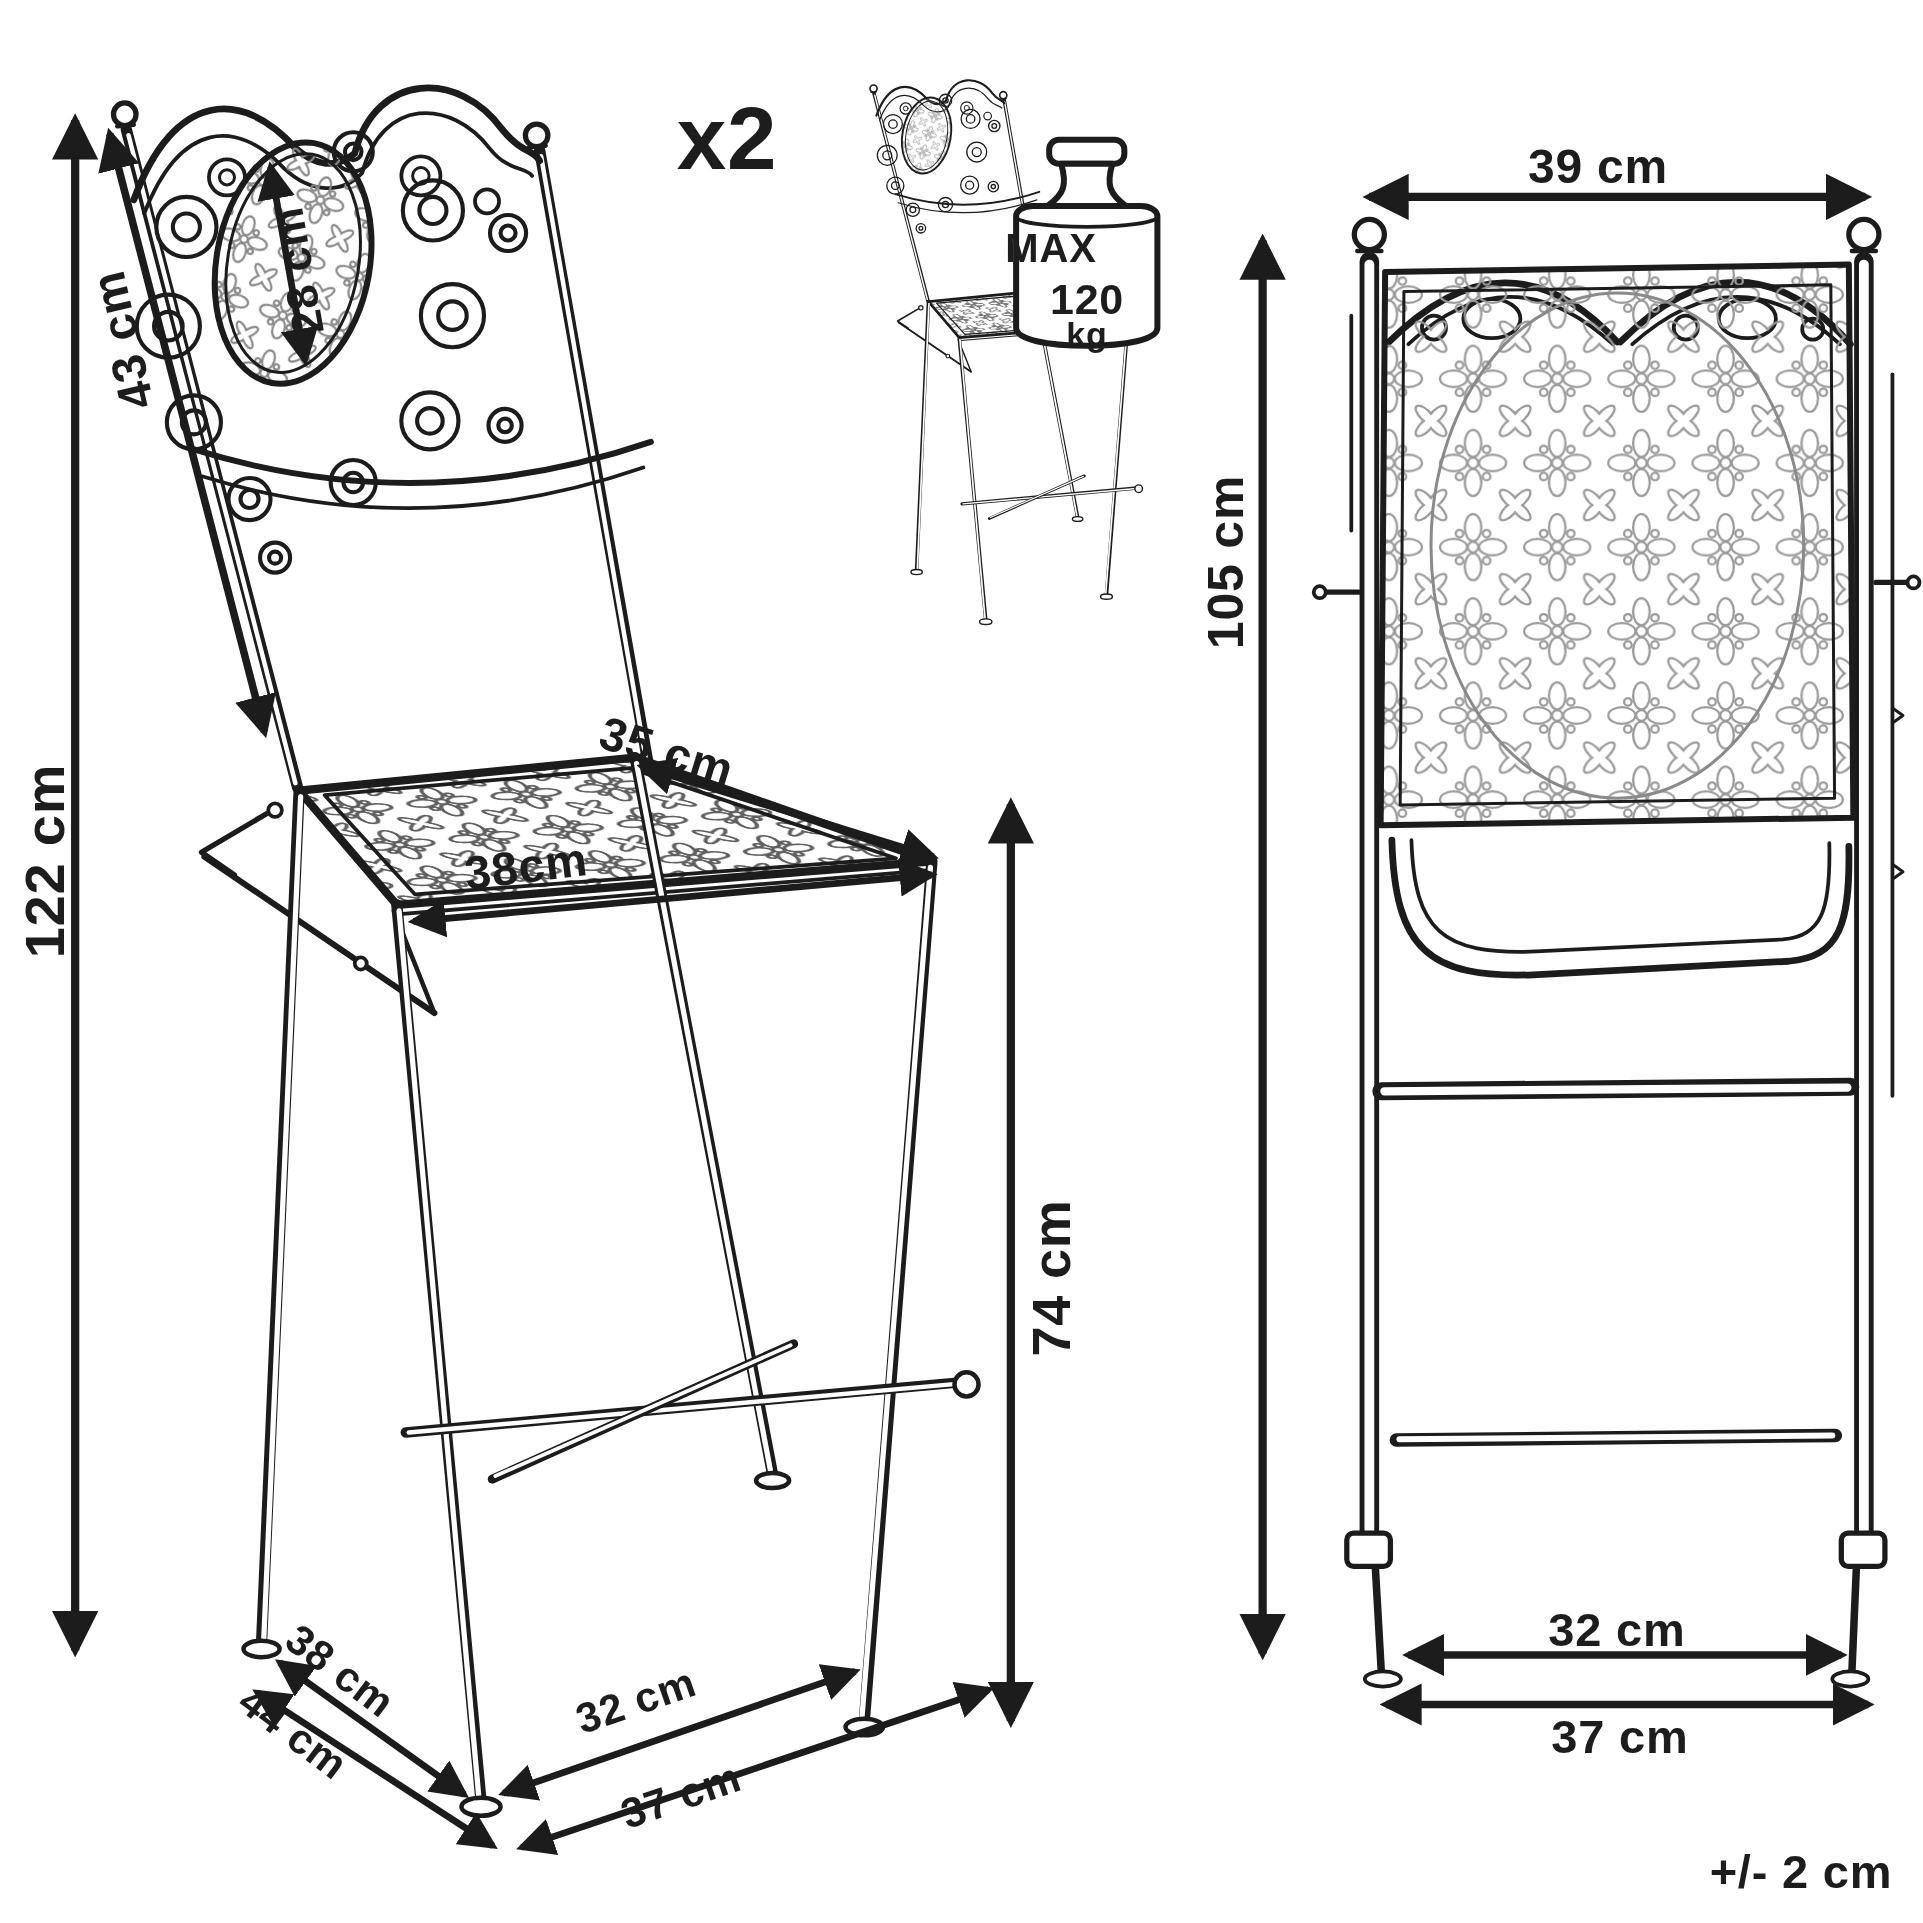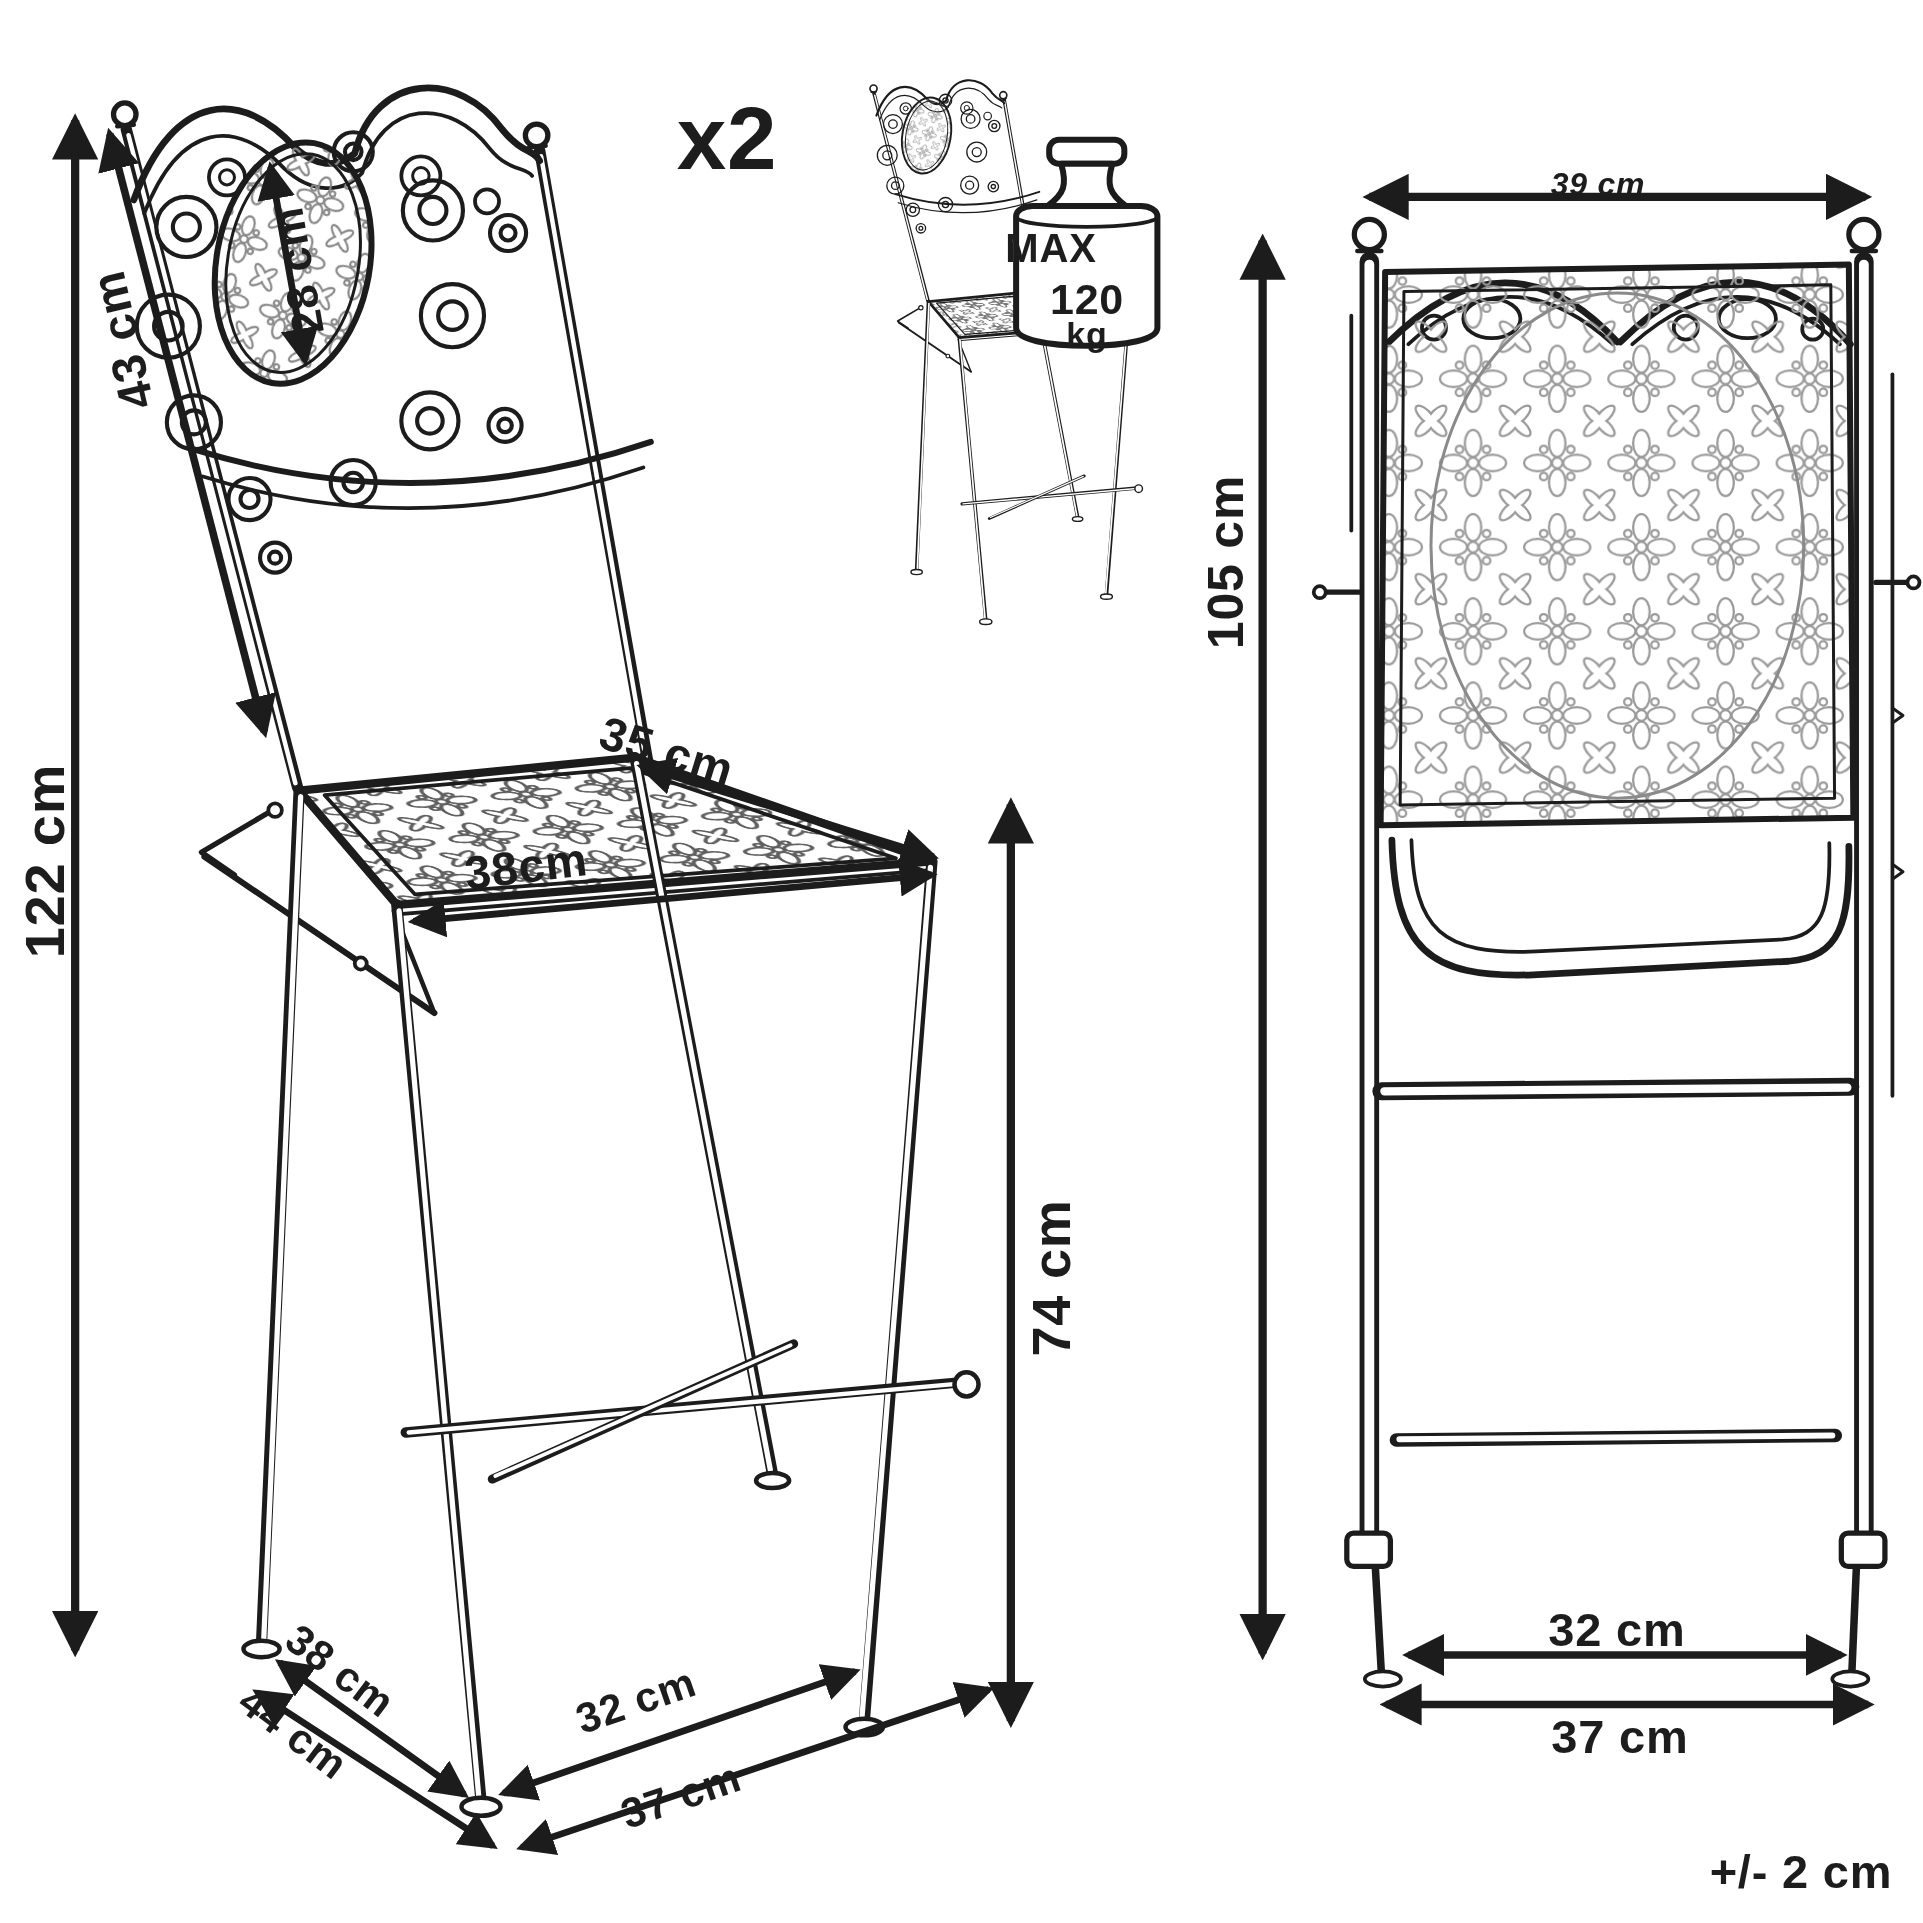--- a/index.html
+++ b/index.html
@@ -259,19 +259,19 @@
 <div class="dim" style="left:293px;top:1733px;font-size:42px;--r:37deg">44 cm</div>
 <div class="dim" style="left:636px;top:1701px;font-size:42px;--r:-19deg">32 cm</div>
 <div class="dim" style="left:681px;top:1796px;font-size:42px;--r:-19deg">37 cm</div>
 
 <div class="dim heavy" style="left:695px;top:138px;font-size:89px;margin-left:32px;">x2</div>
 
 <div class="dim" style="left:1051px;top:248px;font-size:40px;">MAX</div>
 <div class="dim" style="left:1087px;top:299px;font-size:43px;">120</div>
 <div class="dim" style="left:1087px;top:334px;font-size:34px;">kg</div>
 
-<div class="dim" style="left:1598px;top:184px;font-size:32px;font-style:italic;">39 cm</div>
+<div class="dim" style="left:1598px;top:167px;font-size:48px;">39 cm</div>
 <div class="dim" style="left:1226px;top:562px;font-size:50px;--r:-90deg">105 cm</div>
 <div class="dim" style="left:1617px;top:1629px;font-size:47px;">32 cm</div>
 <div class="dim" style="left:1620px;top:1736px;font-size:47px;">37 cm</div>
 
 <div class="dim" style="left:1801px;top:1871px;font-size:47px;text-align:right;">+/- 2 cm</div>
 
 
 </body></html>

